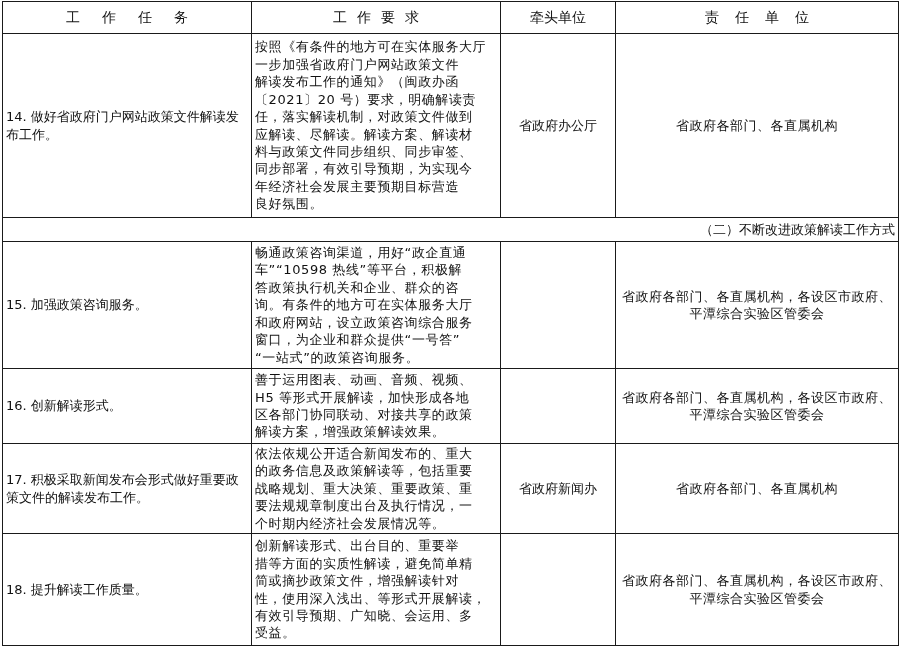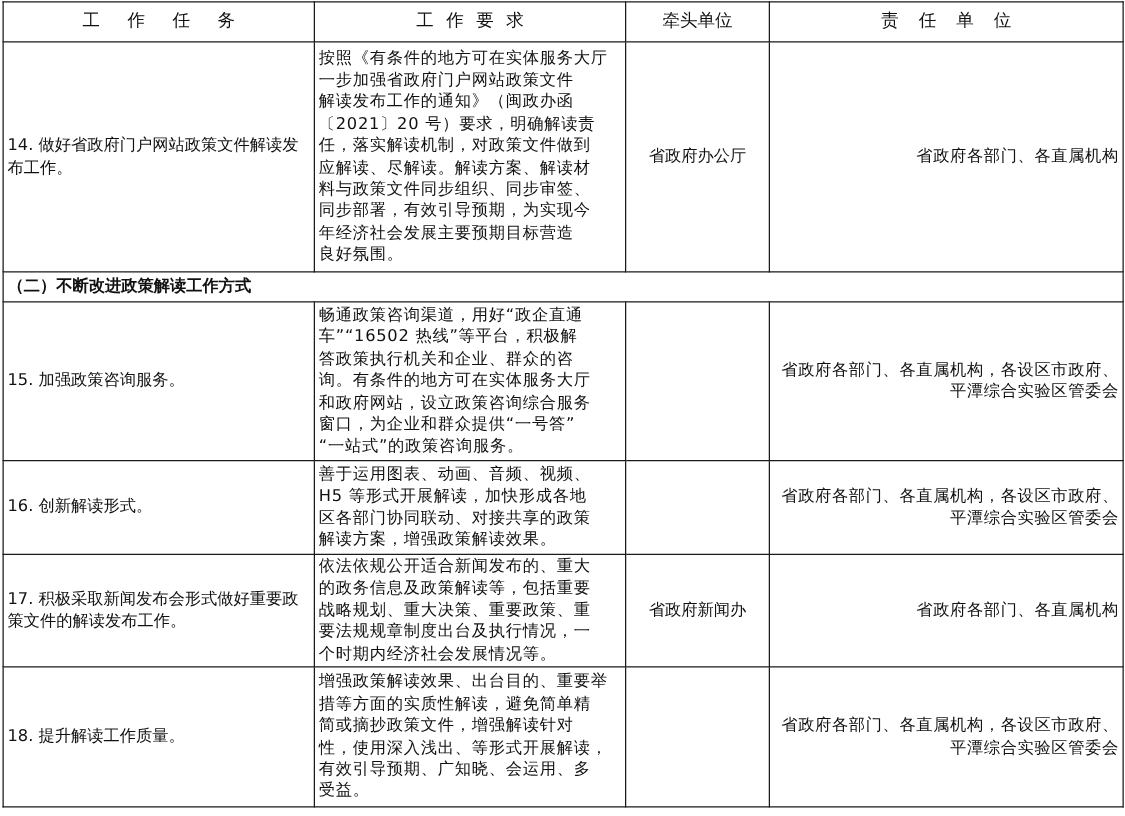--- a/index.html
+++ b/index.html
@@ -16,22 +16,22 @@
     vertical-align: middle;
     overflow: hidden;
   }
   th { font-weight: normal; font-size: 14px; height: 31px; letter-spacing: 0; }
   th.spaced-wide { letter-spacing: 22px; text-indent: 22px; }
   th.spaced-mid { letter-spacing: 10px; text-indent: 10px; text-align: center; }
   th.spaced-right { letter-spacing: 16px; text-indent: 16px; }
   td.task { text-align: left; padding-left: 4px; }
   td.req { text-align: justify; text-align-last: left; letter-spacing: 0.6px; padding-left: 3px; padding-right: 2px; }
   td.lead { text-align: center; }
-  td.resp { text-align: right; padding-left: 4px; letter-spacing: 0.5px; }
-  td.section { text-align: left; padding-left: 6px; height: 23px; font-weight: bold; }
+  td.resp { text-align: center; padding-left: 4px; letter-spacing: 0.5px; }
+  td.section { text-align: right; padding-left: 6px; height: 23px; }
   .req-line { display: block; white-space: nowrap; }
 </style>
 </head>
 <body>
 
 <table class="grid">
   <colgroup>
     <col style="width:249px">
     <col style="width:249px">
     <col style="width:115px">
@@ -66,21 +66,21 @@
     </tr>
 
     <tr>
       <td class="section" colspan="4">（二）不断改进政策解读工作方式</td>
     </tr>
 
     <tr style="height:127px">
       <td class="task">15. 加强政策咨询服务。</td>
       <td class="req">
         <span class="req-line">畅通政策咨询渠道，用好“政企直通</span>
-        <span class="req-line">车”“16502 热线”等平台，积极解</span>
+        <span class="req-line">车”“10598 热线”等平台，积极解</span>
         <span class="req-line">答政策执行机关和企业、群众的咨</span>
         <span class="req-line">询。有条件的地方可在实体服务大厅</span>
         <span class="req-line">和政府网站，设立政策咨询综合服务</span>
         <span class="req-line">窗口，为企业和群众提供“一号答”</span>
         <span class="req-line">“一站式”的政策咨询服务。</span>
       </td>
       <td class="lead"></td>
       <td class="resp">省政府各部门、各直属机构，各设区市政府、平潭综合实验区管委会</td>
     </tr>
 
@@ -105,21 +105,21 @@
         <span class="req-line">要法规规章制度出台及执行情况，一</span>
         <span class="req-line">个时期内经济社会发展情况等。</span>
       </td>
       <td class="lead">省政府新闻办</td>
       <td class="resp">省政府各部门、各直属机构</td>
     </tr>
 
     <tr style="height:112px">
       <td class="task">18. 提升解读工作质量。</td>
       <td class="req">
-        <span class="req-line">增强政策解读效果、出台目的、重要举</span>
+        <span class="req-line">创新解读形式、出台目的、重要举</span>
         <span class="req-line">措等方面的实质性解读，避免简单精</span>
         <span class="req-line">简或摘抄政策文件，增强解读针对</span>
         <span class="req-line">性，使用深入浅出、等形式开展解读，</span>
         <span class="req-line">有效引导预期、广知晓、会运用、多</span>
         <span class="req-line">受益。</span>
       </td>
       <td class="lead"></td>
       <td class="resp">省政府各部门、各直属机构，各设区市政府、平潭综合实验区管委会</td>
     </tr>
   </tbody>

